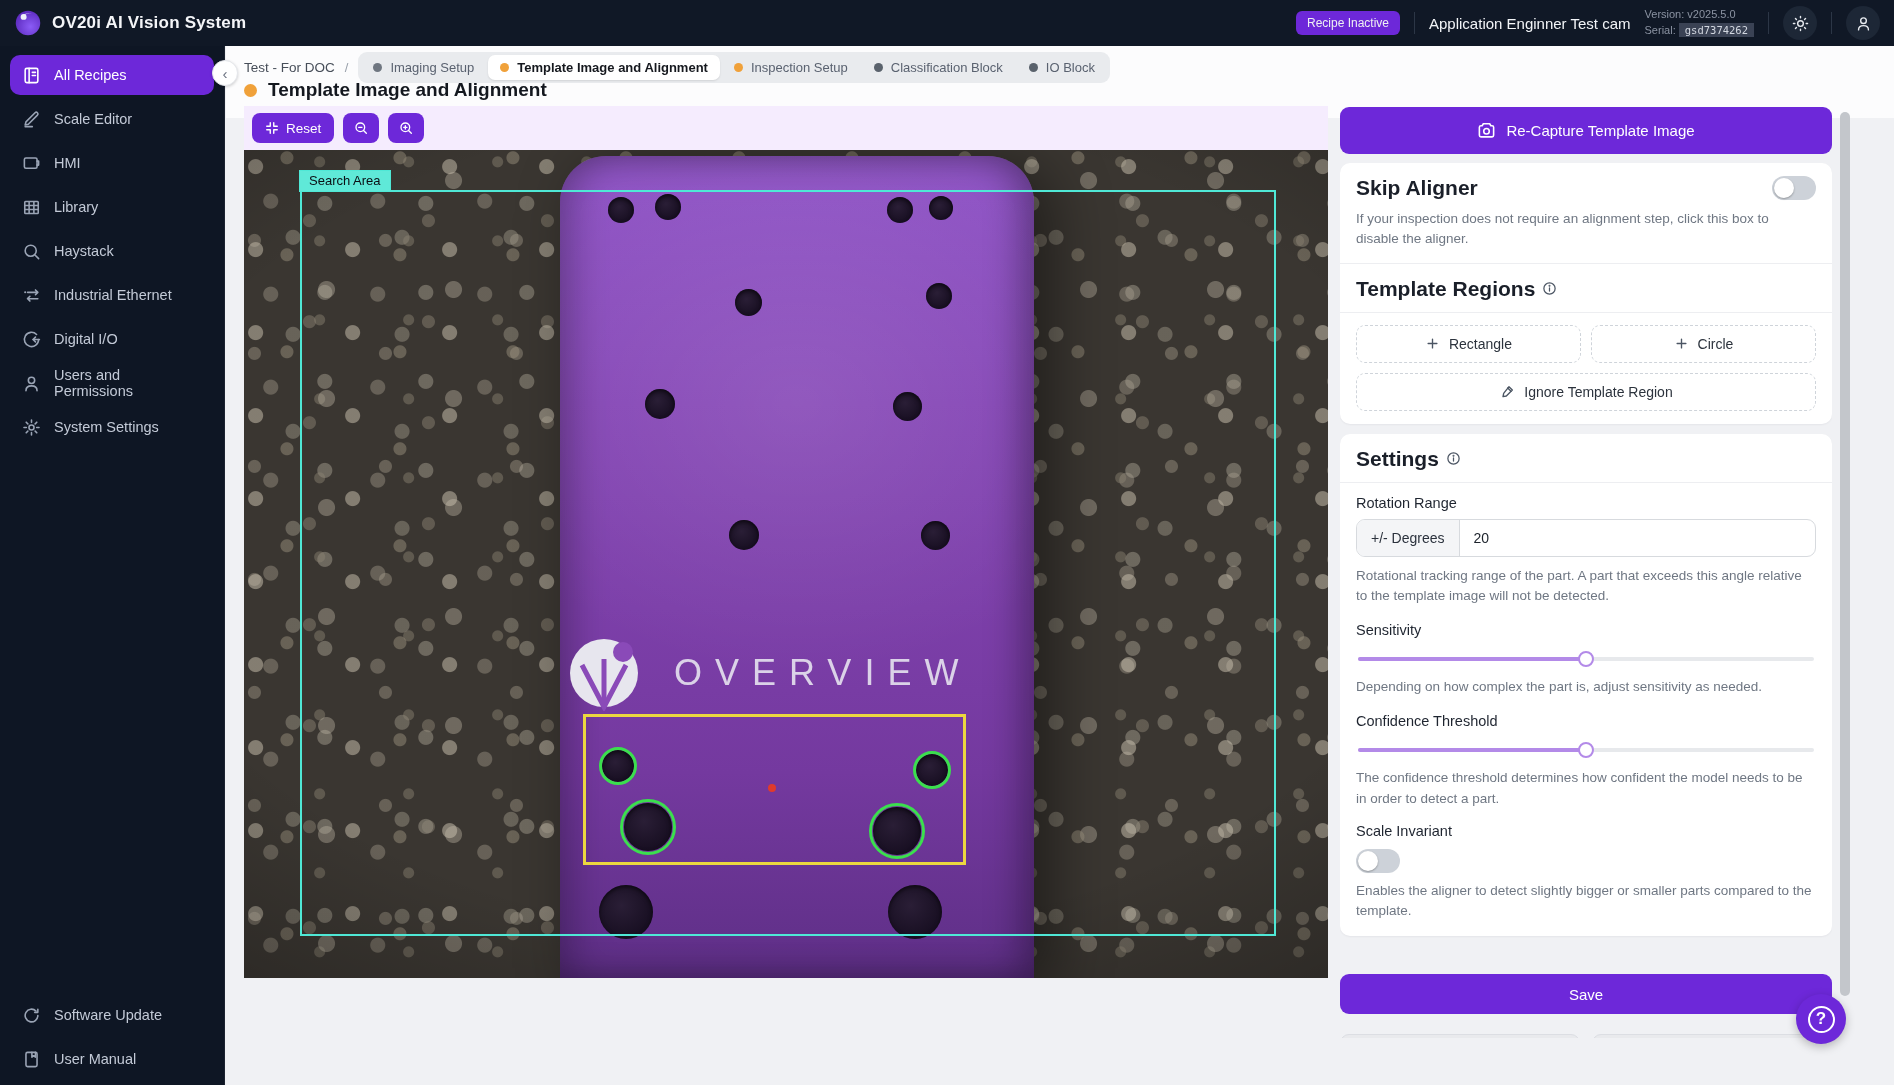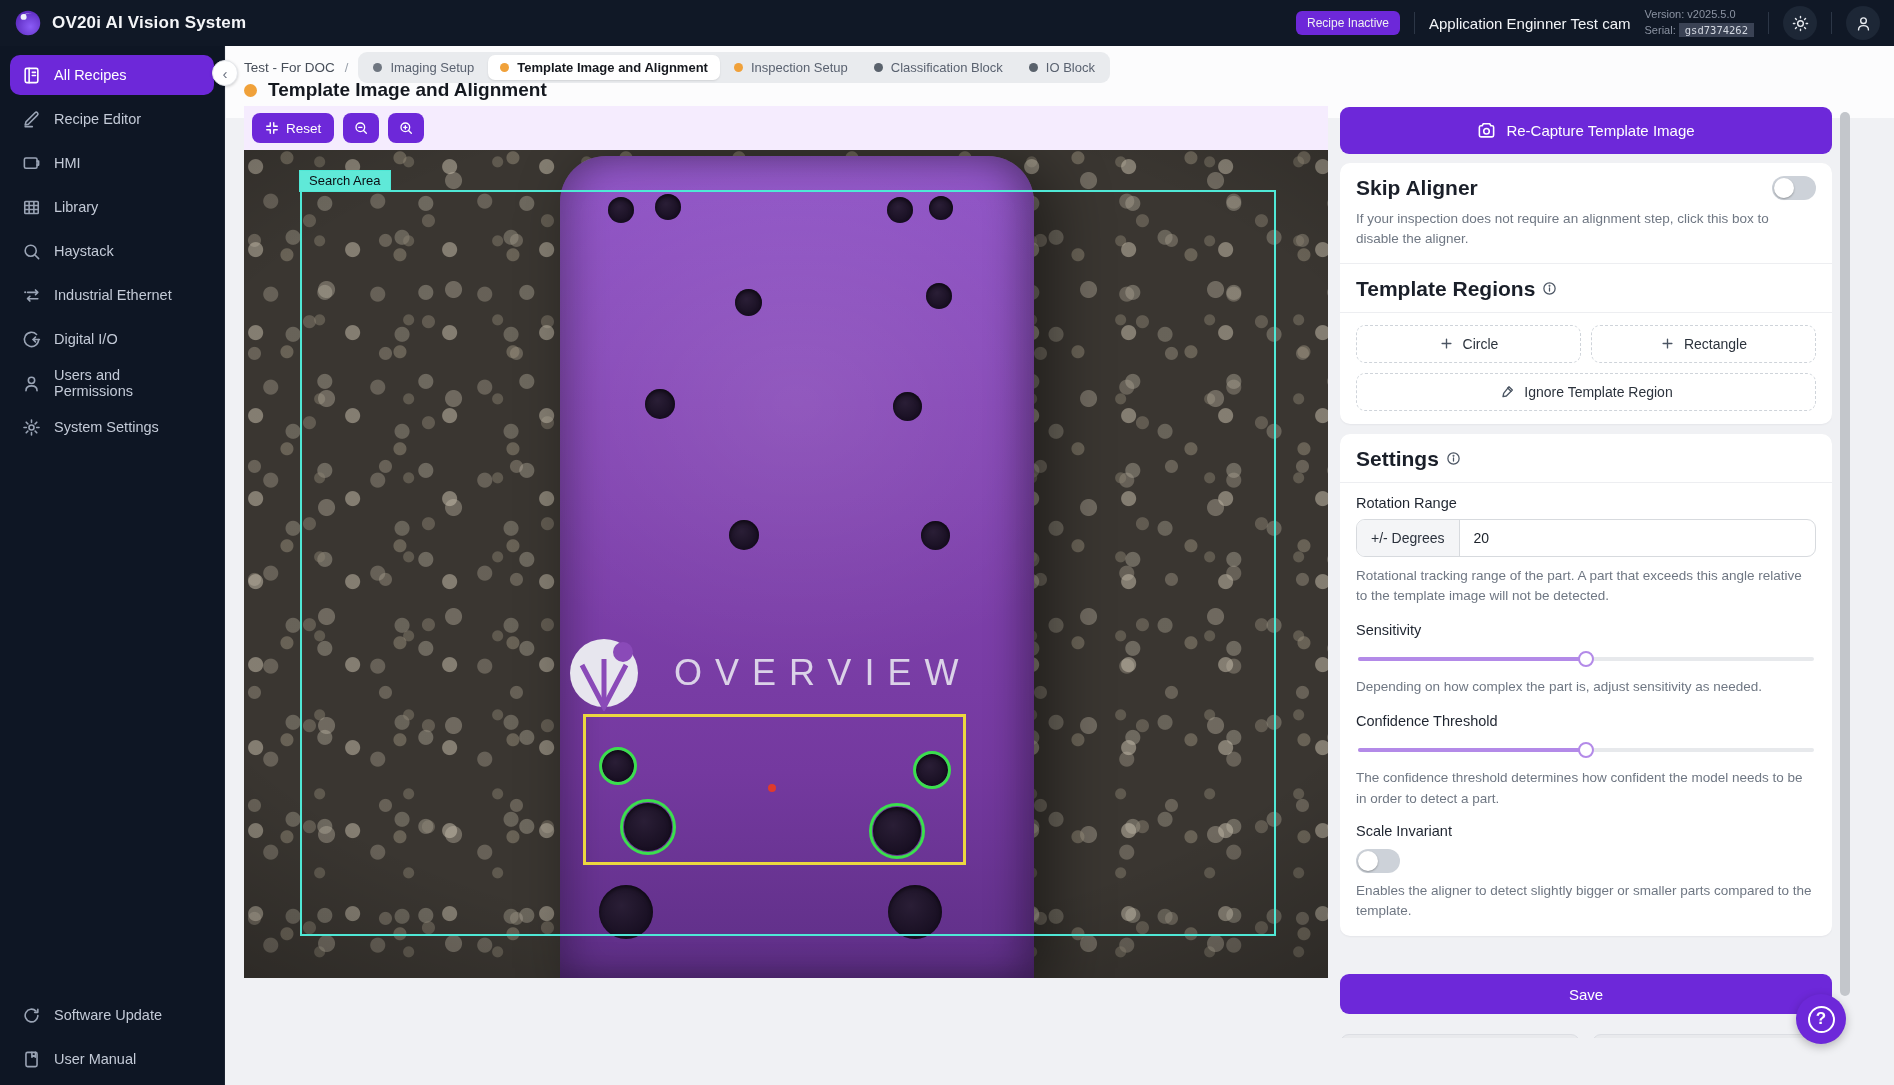--- a/index.html
+++ b/index.html
@@ -210,21 +210,21 @@
       <span class="s-label">All Recipes</span>
     </div>
     <div class="side-item">
       <span class="s-icon">
         <svg class="ic" width="19" height="19" viewBox="0 0 24 24" fill="none" stroke="currentColor" stroke-width="2" stroke-linecap="round" stroke-linejoin="round">
           <path d="M4 20h16" opacity="0"></path>
             <path d="M16.5 3.5a2.1 2.1 0 0 1 3 3L8 18l-4 1 1-4 11.5-11.5z"></path>
             <path d="M4 21h9"></path>
         </svg>
         </span>
-      <span class="s-label">Recipe Editor</span>
+      <span class="s-label">Scale Editor</span>
     </div>
     <div class="side-item">
       <span class="s-icon">
         <svg class="ic" width="19" height="19" viewBox="0 0 24 24" fill="none" stroke="currentColor" stroke-width="2" stroke-linecap="round" stroke-linejoin="round">
           <rect x="3" y="5" width="16" height="13" rx="2"></rect>
             <path d="M19 9h2v5h-2"></path>
         </svg>
         </span>
       <span class="s-label">HMI</span>
     </div>
@@ -447,29 +447,29 @@
       </div>
       <div class="hr"></div>
       <div class="sect" style="padding-top:12px;">
         <div class="btn-pair">
           <button class="dashed">
             <span>
               <svg class="ic" width="15" height="15" viewBox="0 0 24 24" fill="none" stroke="#4b5563" stroke-width="2.2" stroke-linecap="round">
                   <path d="M12 5v14M5 12h14"></path>
                 </svg>
               </span>
-            <span>Circle</span>
+            <span>Rectangle</span>
           </button>
           <button class="dashed">
             <span>
               <svg class="ic" width="15" height="15" viewBox="0 0 24 24" fill="none" stroke="#4b5563" stroke-width="2.2" stroke-linecap="round">
                   <path d="M12 5v14M5 12h14"></path>
                 </svg>
               </span>
-            <span>Rectangle</span>
+            <span>Circle</span>
           </button>
         </div>
         <button class="dashed mt10" style="width:100%;">
           <span>
             <svg class="ic" width="16" height="16" viewBox="0 0 24 24" fill="none" stroke="#4b5563" stroke-width="2" stroke-linecap="round" stroke-linejoin="round">
               <path d="M15 4l5 5-9 9-5 1 1-5z"></path>
                 <path d="M13 6l5 5"></path>
             </svg>
             </span>
           <span>Ignore Template Region</span>

